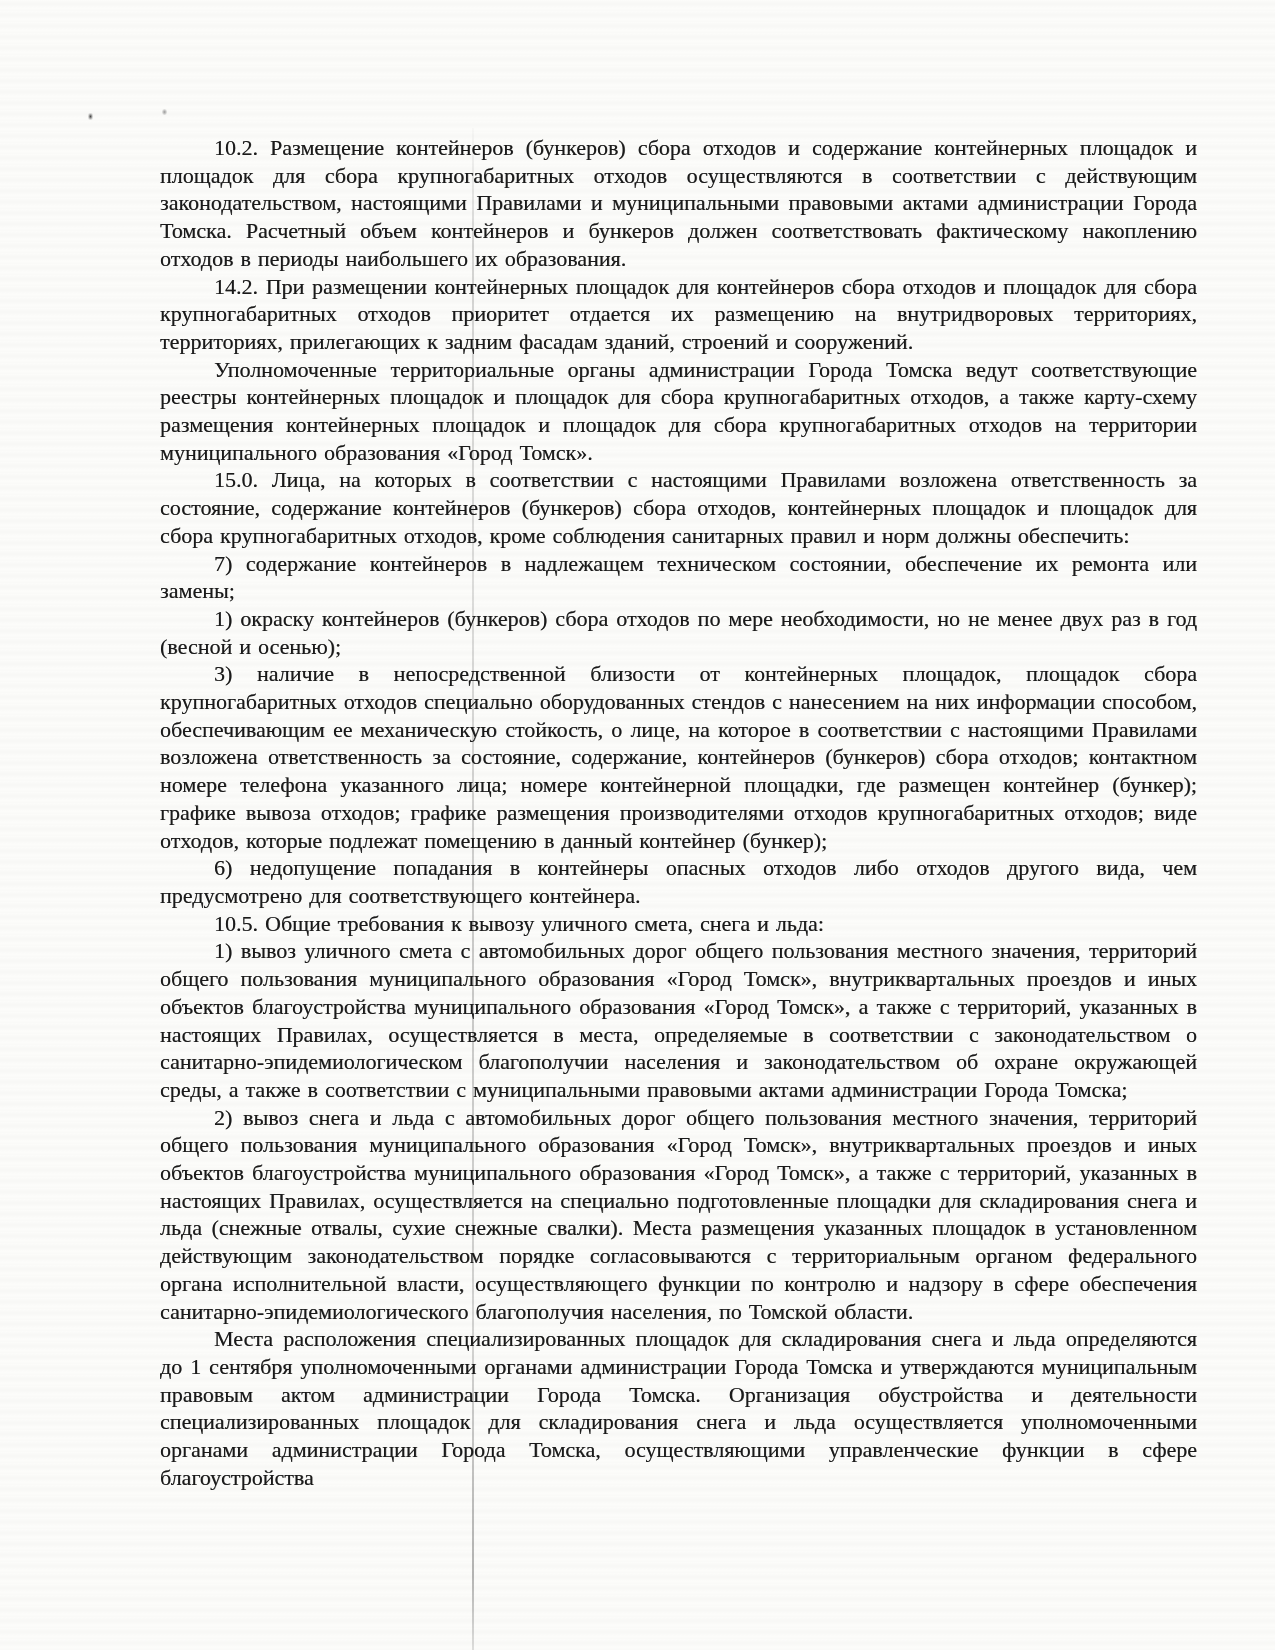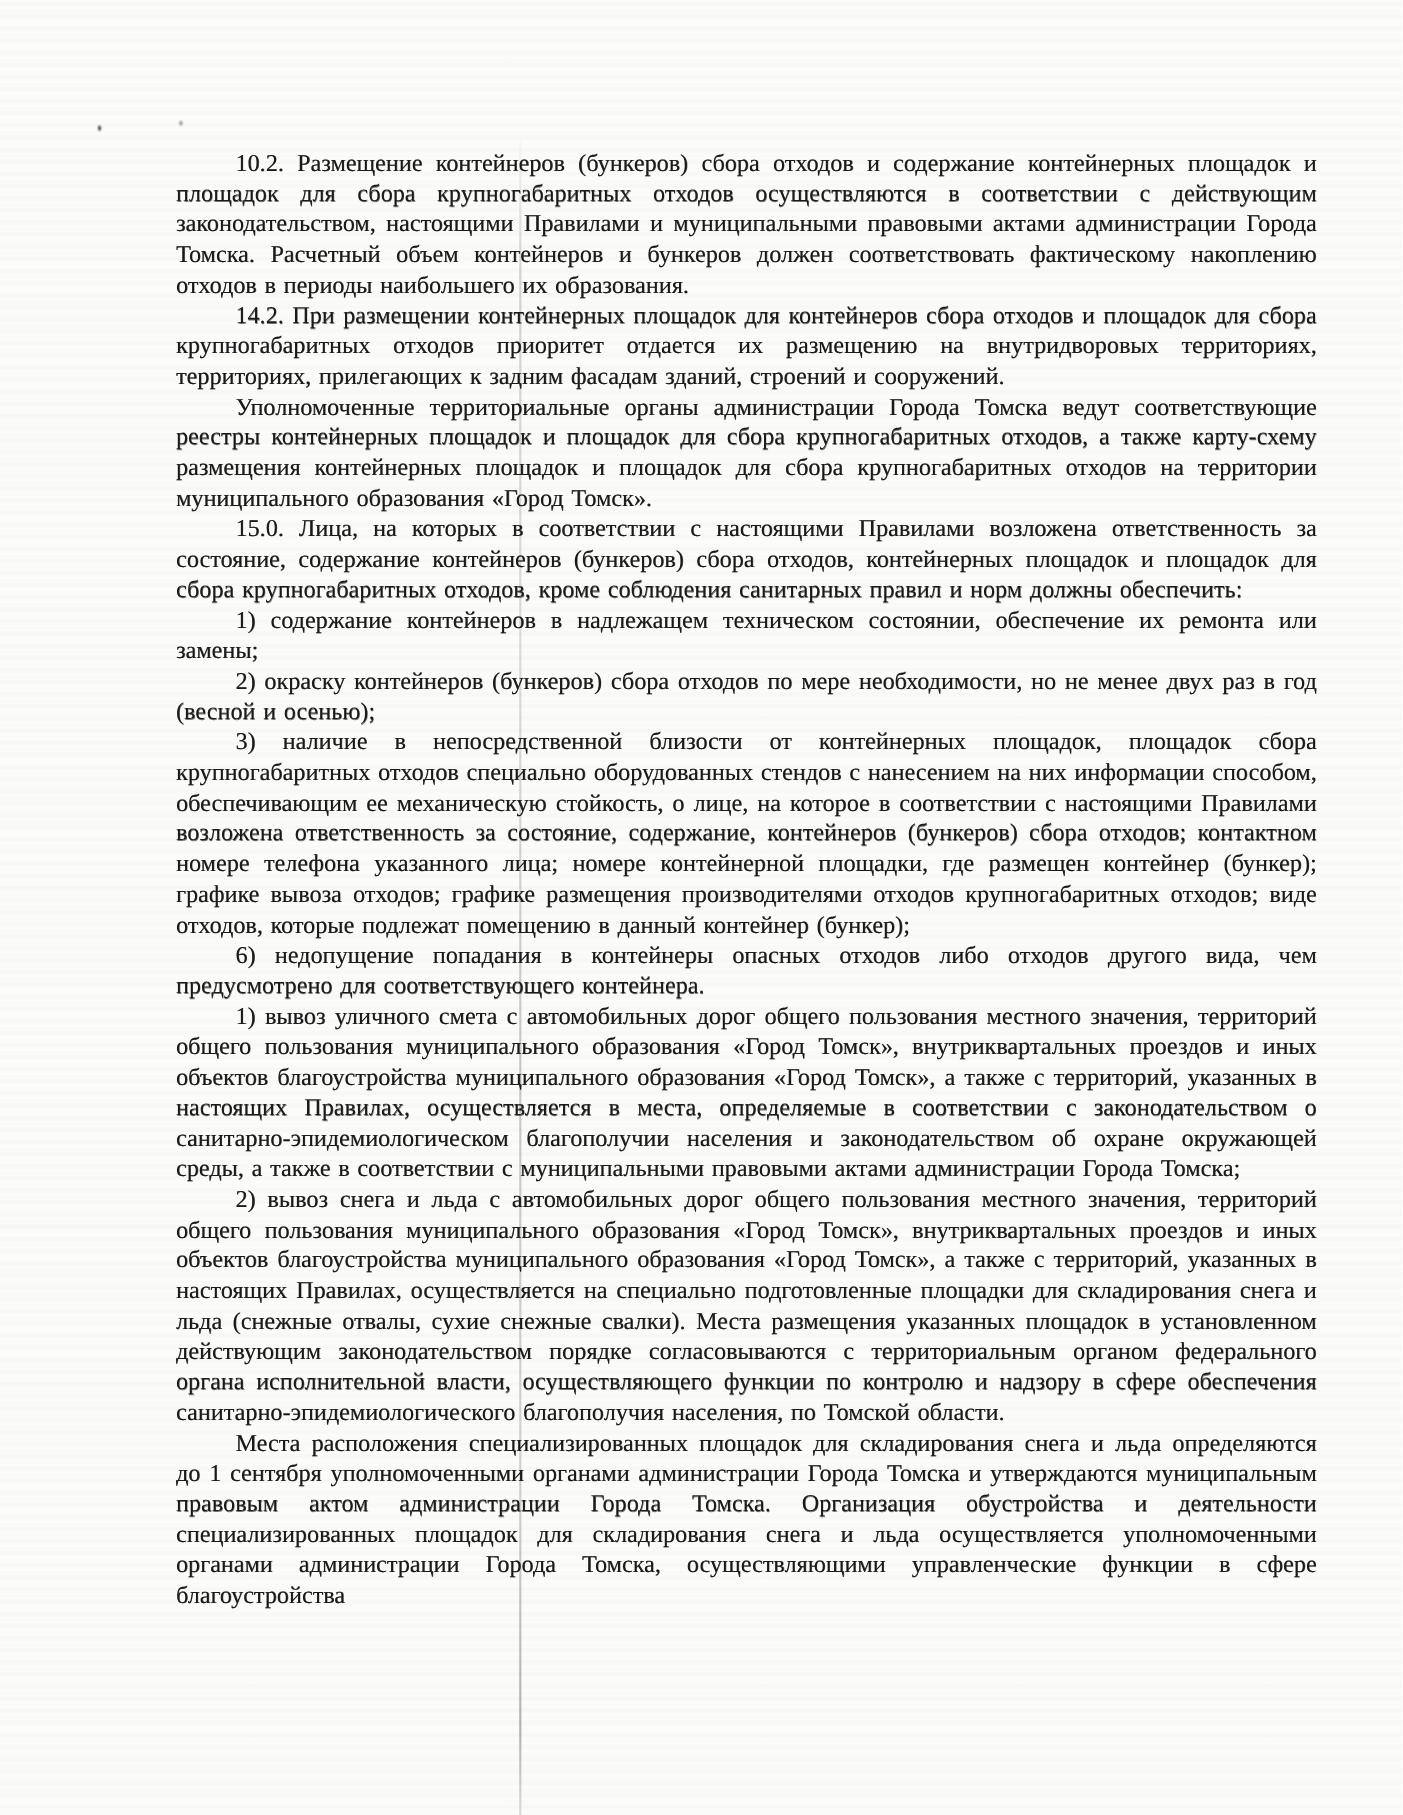--- a/index.html
+++ b/index.html
@@ -79,22 +79,23 @@
   <div class="speck speck-1"></div>
   <div class="speck speck-2"></div>
 
   <div class="fold-line"></div>
 
   <div class="text-block">
     <p>10.2. Размещение контейнеров (бункеров) сбора отходов и содержание контейнерных площадок и площадок для сбора крупногабаритных отходов осуществляются в соответствии с действующим законодательством, настоящими Правилами и муниципальными правовыми актами администрации Города Томска. Расчетный объем контейнеров и бункеров должен соответствовать фактическому накоплению отходов в периоды наибольшего их образования.</p>
     <p>14.2. При размещении контейнерных площадок для контейнеров сбора отходов и площадок для сбора крупногабаритных отходов приоритет отдается их размещению на внутридворовых территориях, территориях, прилегающих к задним фасадам зданий, строений и сооружений.</p>
     <p>Уполномоченные территориальные органы администрации Города Томска ведут соответствующие реестры контейнерных площадок и площадок для сбора крупногабаритных отходов, а также карту-схему размещения контейнерных площадок и площадок для сбора крупногабаритных отходов на территории муниципального образования «Город Томск».</p>
     <p>15.0. Лица, на которых в соответствии с настоящими Правилами возложена ответственность за состояние, содержание контейнеров (бункеров) сбора отходов, контейнерных площадок и площадок для сбора крупногабаритных отходов, кроме соблюдения санитарных правил и норм должны обеспечить:</p>
-    <p>1) содержание контейнеров в надлежащем техническом состоянии, обеспечение их ремонта или замены;</p>
-    <p>2) окраску контейнеров (бункеров) сбора отходов по мере необходимости, но не менее двух раз в год (весной и осенью);</p>
+    <p>7) содержание контейнеров в надлежащем техническом состоянии, обеспечение их ремонта или замены;</p>
+    <p>1) окраску контейнеров (бункеров) сбора отходов по мере необходимости, но не менее двух раз в год (весной и осенью);</p>
     <p>3) наличие в непосредственной близости от контейнерных площадок, площадок сбора крупногабаритных отходов специально оборудованных стендов с нанесением на них информации способом, обеспечивающим ее механическую стойкость, о лице, на которое в соответствии с настоящими Правилами возложена ответственность за состояние, содержание, контейнеров (бункеров) сбора отходов; контактном номере телефона указанного лица; номере контейнерной площадки, где размещен контейнер (бункер); графике вывоза отходов; графике размещения производителями отходов крупногабаритных отходов; виде отходов, которые подлежат помещению в данный контейнер (бункер);</p>
     <p>6) недопущение попадания в контейнеры опасных отходов либо отходов другого вида, чем предусмотрено для соответствующего контейнера.</p>
+    <p>10.5. Общие требования к вывозу уличного смета, снега и льда:</p>
     <p>1) вывоз уличного смета с автомобильных дорог общего пользования местного значения, территорий общего пользования муниципального образования «Город Томск», внутриквартальных проездов и иных объектов благоустройства муниципального образования «Город Томск», а также с территорий, указанных в настоящих Правилах, осуществляется в места, определяемые в соответствии с законодательством о санитарно-эпидемиологическом благополучии населения и законодательством об охране окружающей среды, а также в соответствии с муниципальными правовыми актами администрации Города Томска;</p>
     <p>2) вывоз снега и льда с автомобильных дорог общего пользования местного значения, территорий общего пользования муниципального образования «Город Томск», внутриквартальных проездов и иных объектов благоустройства муниципального образования «Город Томск», а также с территорий, указанных в настоящих Правилах, осуществляется на специально подготовленные площадки для складирования снега и льда (снежные отвалы, сухие снежные свалки). Места размещения указанных площадок в установленном действующим законодательством порядке согласовываются с территориальным органом федерального органа исполнительной власти, осуществляющего функции по контролю и надзору в сфере обеспечения санитарно-эпидемиологического благополучия населения, по Томской области.</p>
     <p>Места расположения специализированных площадок для складирования снега и льда определяются до 1 сентября уполномоченными органами администрации Города Томска и утверждаются муниципальным правовым актом администрации Города Томска. Организация обустройства и деятельности специализированных площадок для складирования снега и льда осуществляется уполномоченными органами администрации Города Томска, осуществляющими управленческие функции в сфере благоустройства</p>
   </div>
 
 </div>
 
 </body></html>

